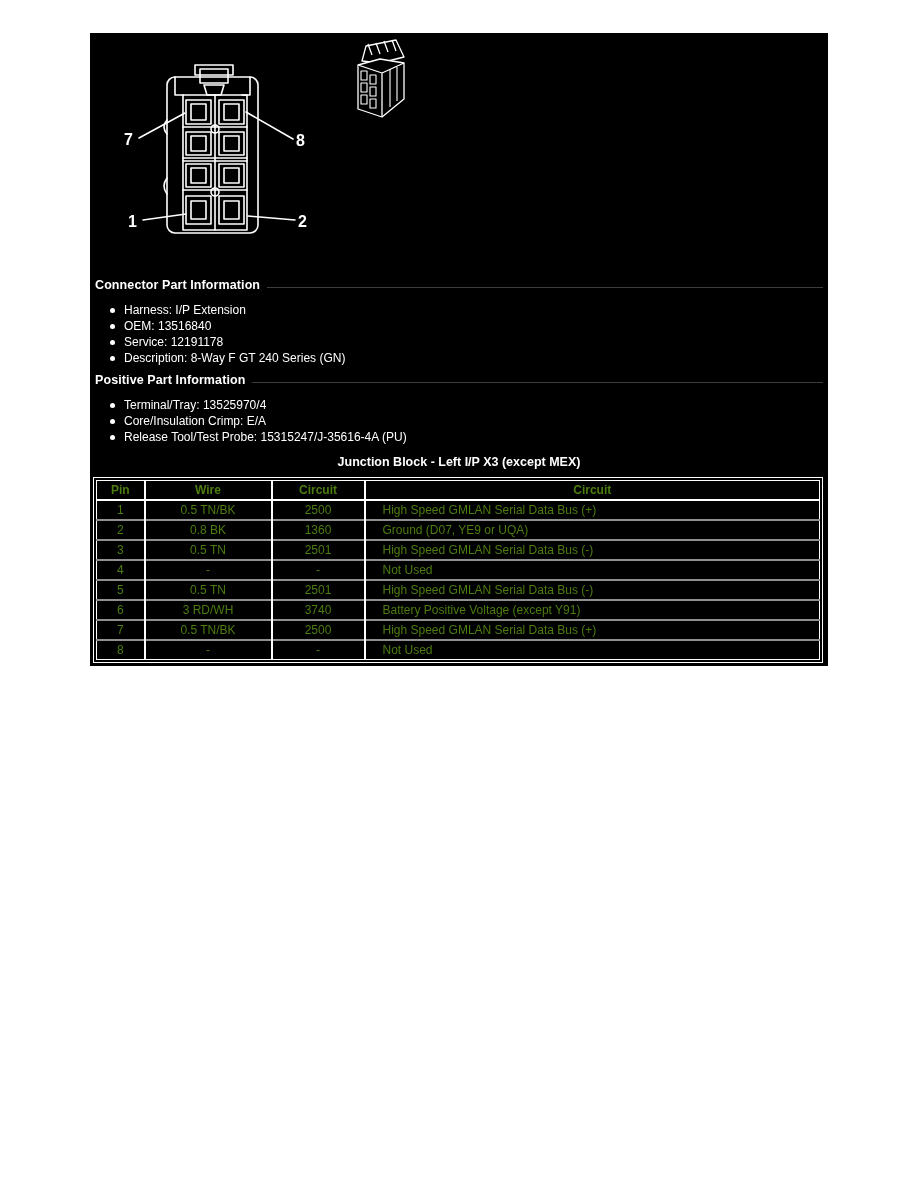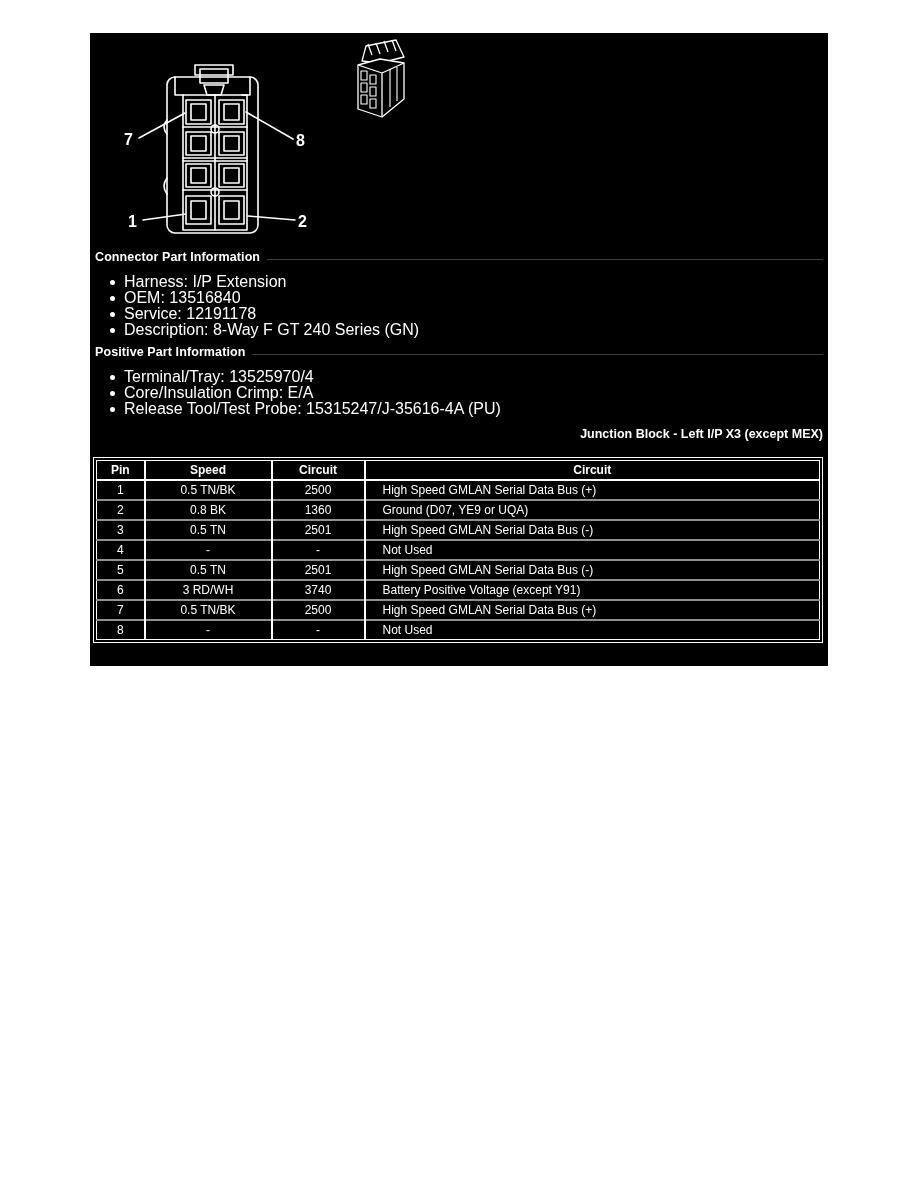--- a/index.html
+++ b/index.html
@@ -9,48 +9,48 @@
     font-family: "Liberation Sans", sans-serif;
   }
   .panel {
     position: absolute; left: 90px; top: 33px;
     width: 738px; height: 633px;
     background: #000000; color: #ffffff; overflow: hidden;
   }
   svg.front-view { position: absolute; left: 28px; top: 22px; width: 230px; height: 215px; }
   svg.iso-view   { position: absolute; left: 260px; top: 2px;  width: 62px;  height: 88px; }
 
-  .textblock { position: absolute; left: 0; top: 216px; width: 100%; padding: 0 5px; }
+  .textblock { position: absolute; left: 0; top: 244px; width: 100%; padding: 0 5px; }
 
   .section-heading {
     display: flex; align-items: center;
     font-weight: bold; font-size: 12.5px; height: 16px; letter-spacing: 0.1px;
   }
   .section-heading .rule { flex: 1; height: 1px; background: #3d3d3d; margin-left: 7px; margin-top: 5px; }
   .section-heading.second { margin-top: 4px; }
 
   ul.bullets { list-style: none; margin: 9px 0 6px 0; }
-  .bullet-item { display: flex; align-items: center; font-size: 16px; height: 16px; padding-left: 15px; }
+  .bullet-item { display: flex; align-items: center; font-size: 12px; height: 16px; padding-left: 15px; }
   .dot { width: 5px; height: 5px; border-radius: 50%; background: #ffffff; margin-right: 9px; flex: none; }
 
   .table-title {
-    text-align: right; font-weight: bold; font-size: 12.5px;
-    margin-top: 10px; margin-bottom: 16px;
+    text-align: center; font-weight: bold; font-size: 12.5px;
+    margin-top: 10px; margin-bottom: 8px;
   }
 
   .tbl-outer {
     border: 1px solid #ffffff; padding: 2px;
     margin-left: -2px; width: 730px; background: #000000;
   }
   table { border-collapse: collapse; width: 100%; table-layout: fixed; border: 1px solid #ffffff; }
   col.c-pin { width: 48px; } col.c-wire { width: 127px; } col.c-circuit { width: 93px; }
   th, td {
     border-top: 2px solid #8f8f8f; border-left: 2px solid #ffffff;
     font-size: 12px; height: 18px; line-height: 18px; text-align: center;
-    padding: 0 4px; overflow: hidden; white-space: nowrap; color: #ffffff;
+    padding: 0 4px; overflow: hidden; white-space: nowrap; color: #4d7c0f;
   }
   th { font-weight: bold; border-top: none; border-bottom: 2px solid #ffffff; }
   th:first-child, td:first-child { border-left: none; }
   td.fn { text-align: left; padding-left: 17px; }
 </style>
 </head>
 <body>
 
 <div class="page">
   <div class="panel">
@@ -175,21 +175,21 @@
         <table>
           <colgroup>
               <col class="c-pin">
               <col class="c-wire">
               <col class="c-circuit">
               <col class="c-func">
             </colgroup>
           <thead>
             <tr>
               <th>Pin</th>
-              <th>Speed</th>
+              <th>Wire</th>
               <th>Circuit</th>
               <th>Circuit</th>
             </tr>
           </thead>
           <tbody>
             <tr>
               <td>1</td>
               <td>0.5 TN/BK</td>
               <td>2500</td>
               <td class="fn">High Speed GMLAN Serial Data Bus (+)</td>

